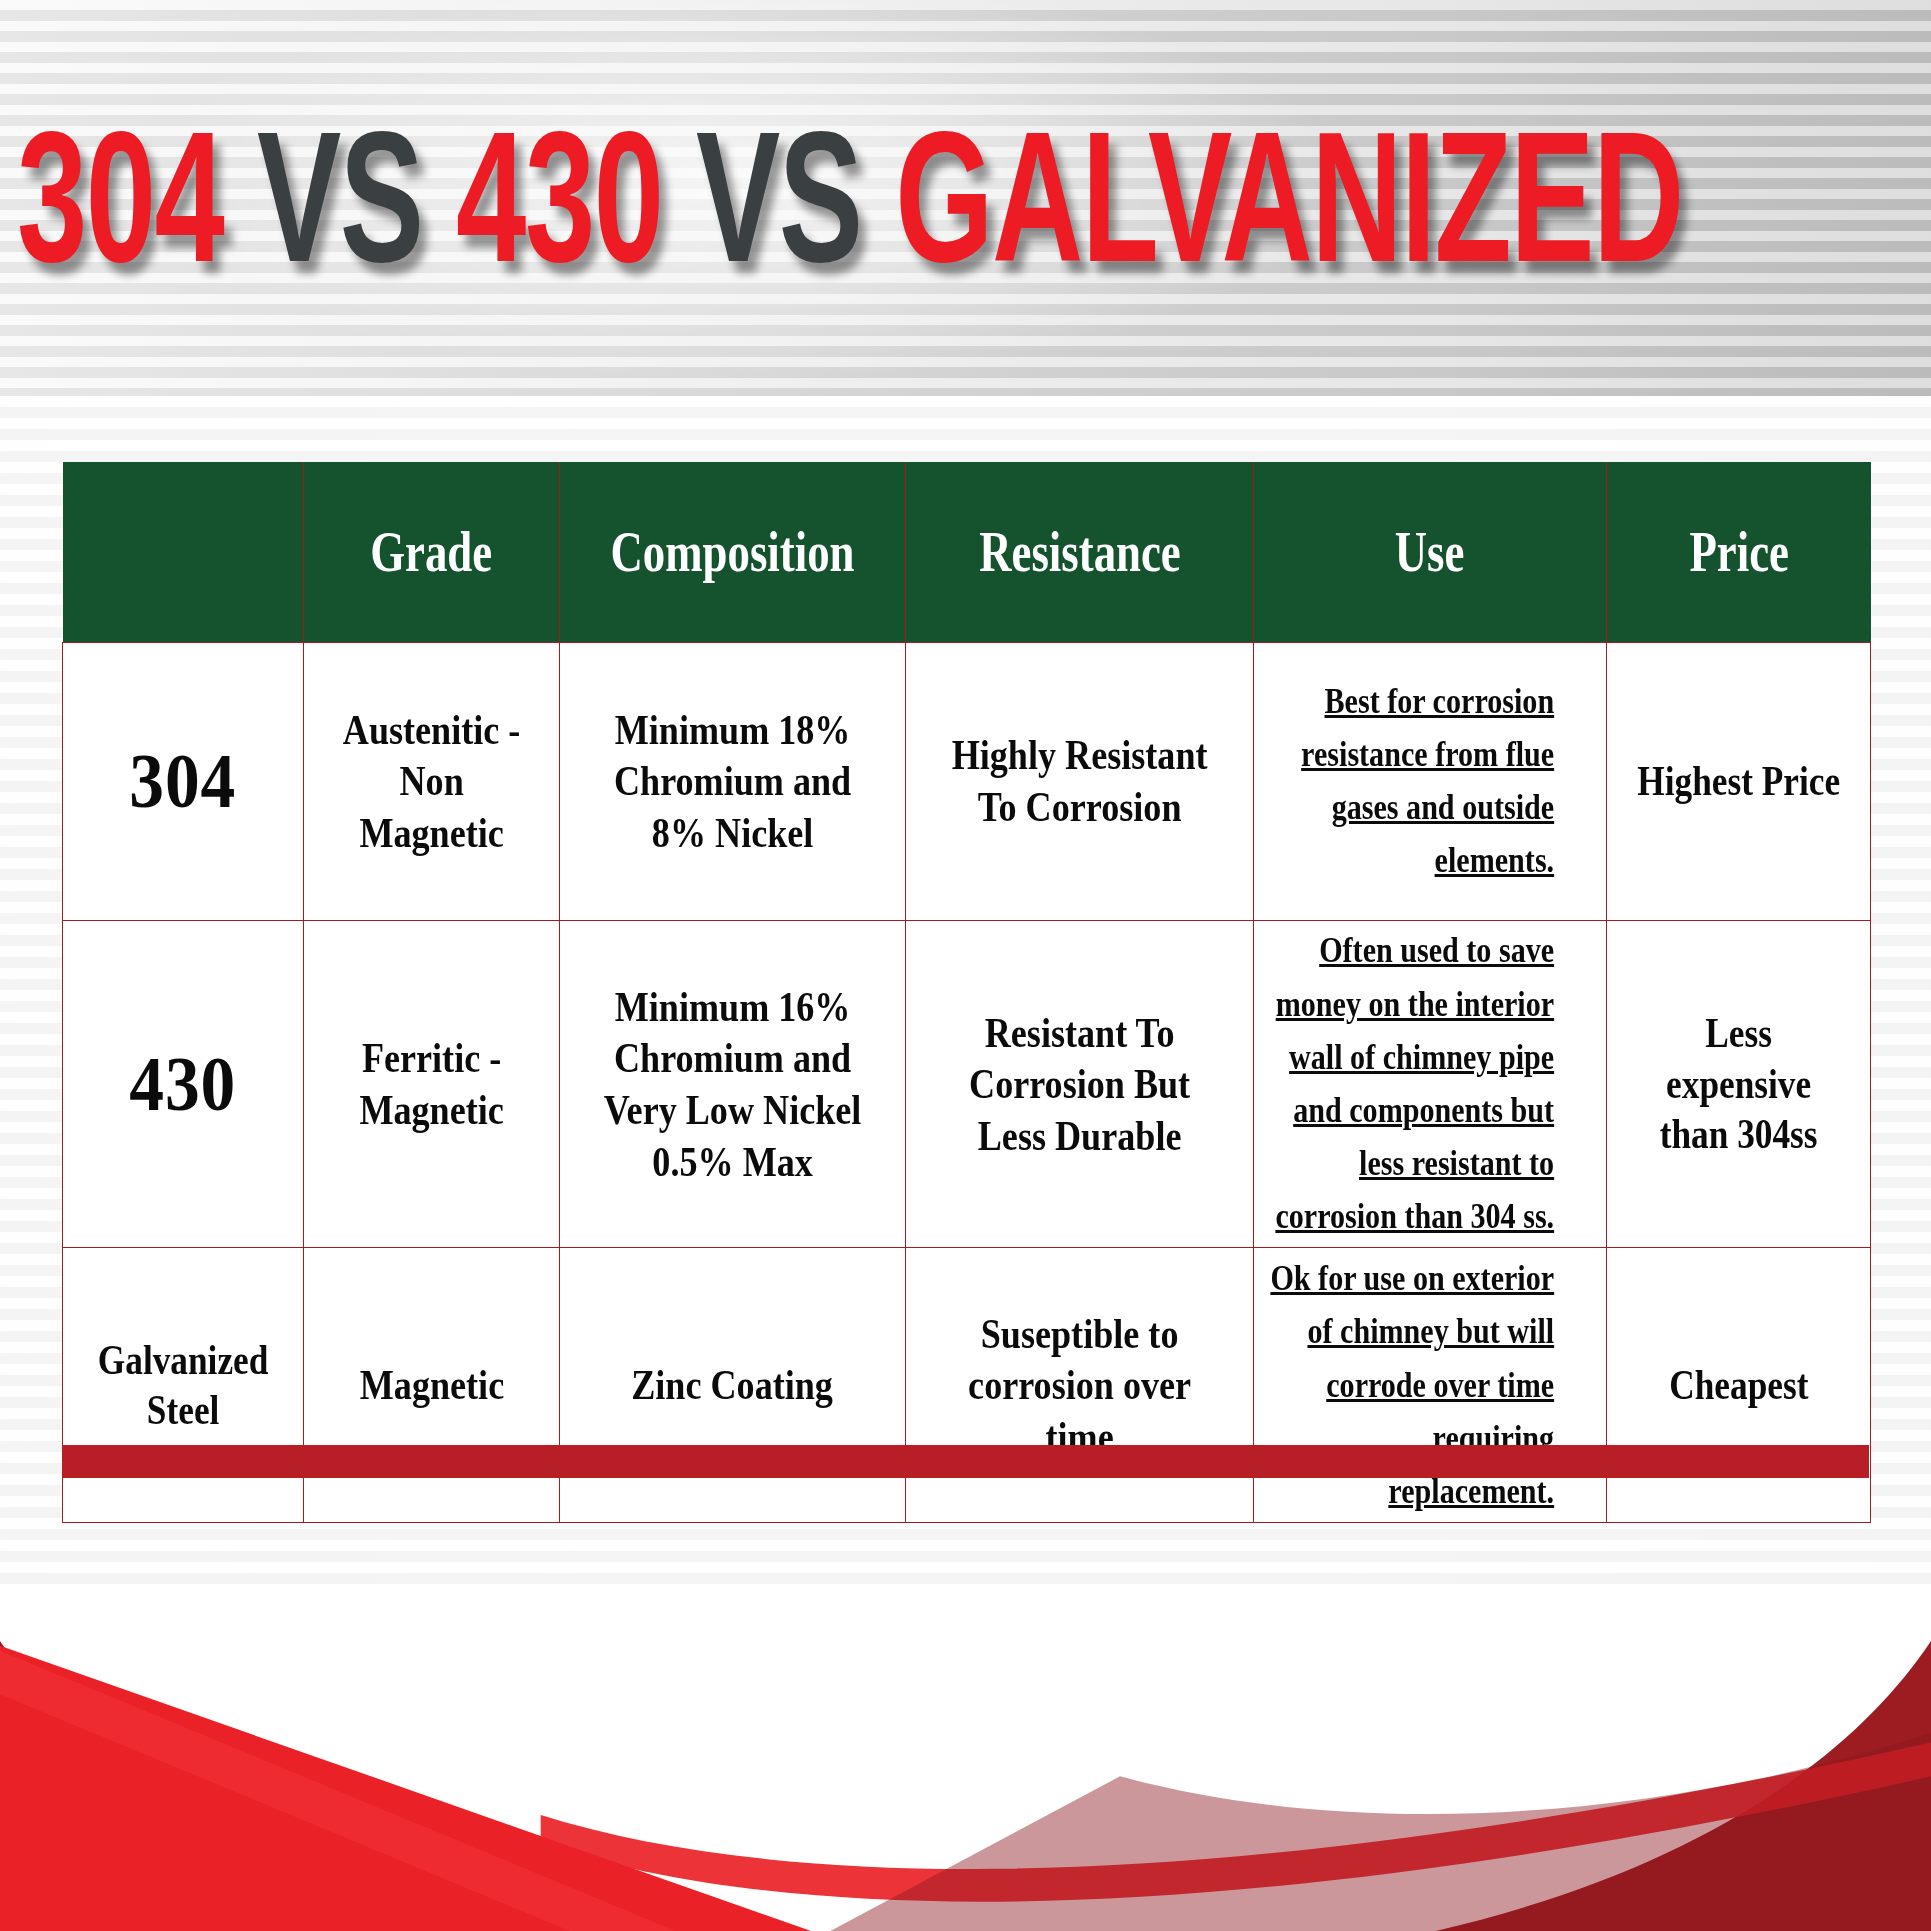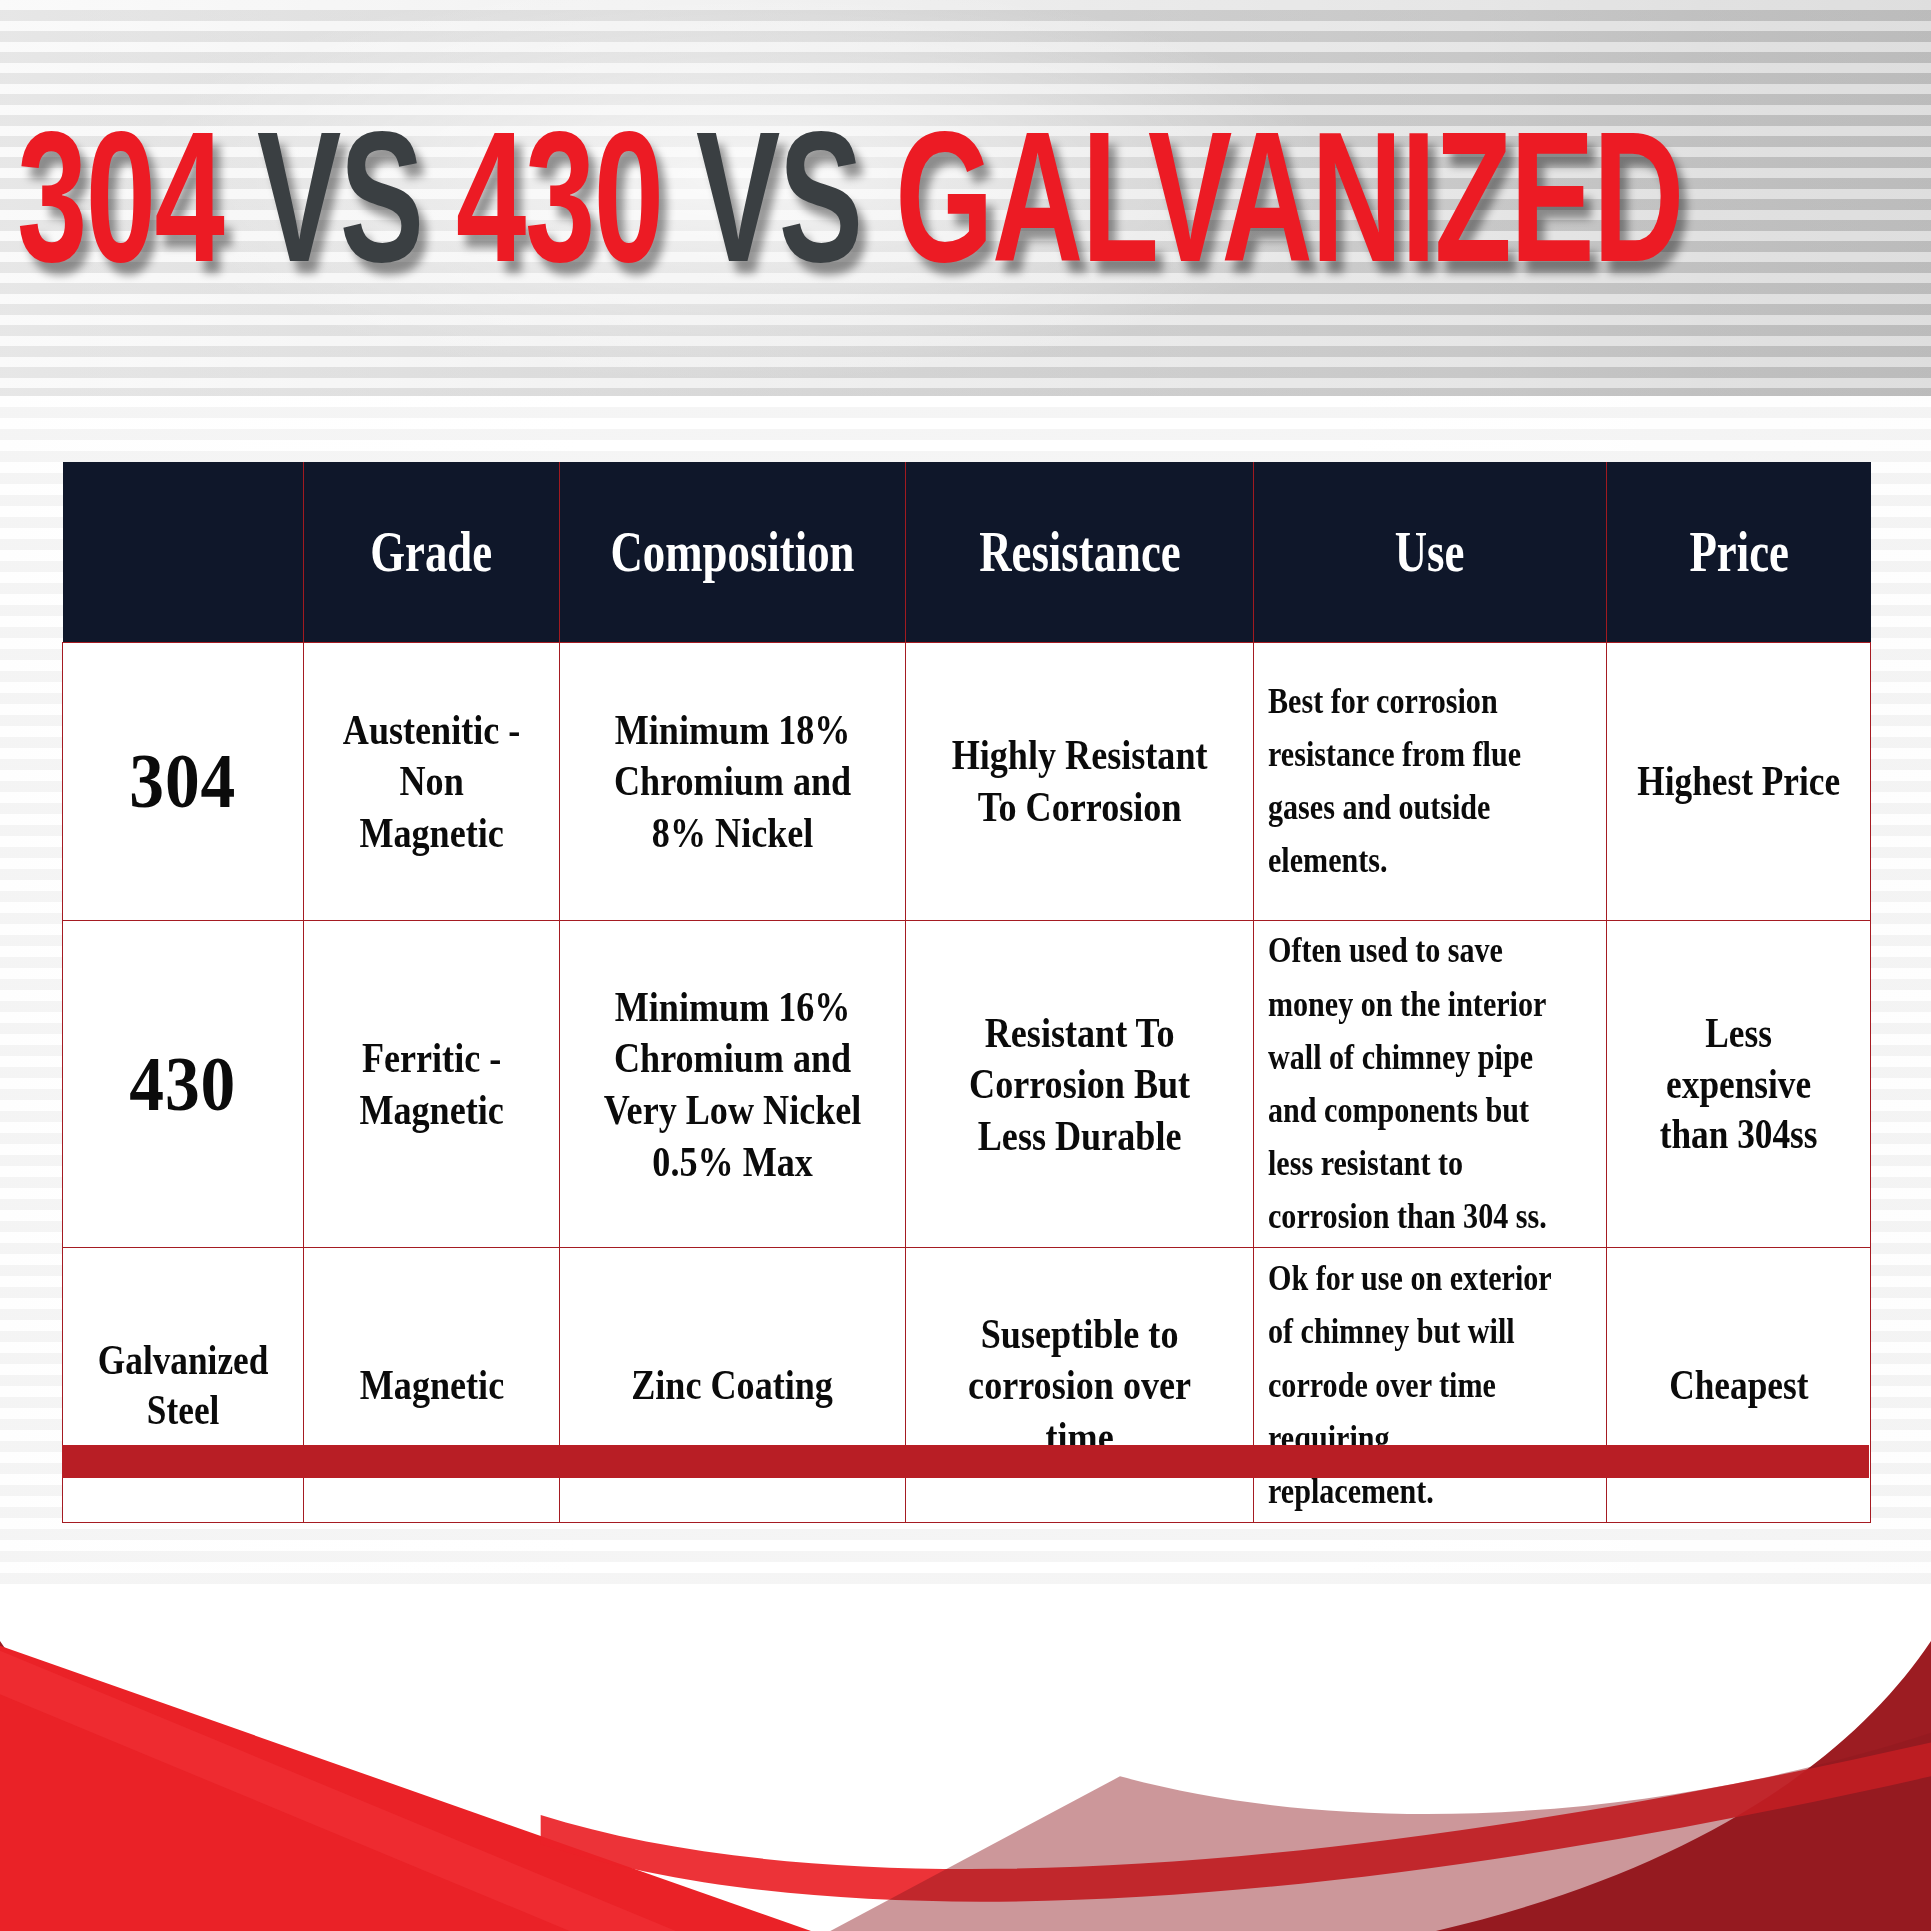--- a/index.html
+++ b/index.html
@@ -61,21 +61,21 @@
     width:1807px; border-collapse:collapse; table-layout:fixed;
   }
   table.cmp col.c0{ width:241px; }
   table.cmp col.c1{ width:256px; }
   table.cmp col.c2{ width:346px; }
   table.cmp col.c3{ width:348px; }
   table.cmp col.c4{ width:353px; }
   table.cmp col.c5{ width:264px; }
 
   thead th{
-    background:#0f172a;
+    background:#14532d;
     color:#ffffff;
     height:180px;
     font-size:56px;
     font-weight:bold;
     font-family:"Liberation Serif", serif;
     transform:none;
     border-right:1px solid #a11a20;
     vertical-align:middle;
     padding:0;
     letter-spacing:0px;
@@ -112,24 +112,25 @@
     transform:scaleX(0.88);
     letter-spacing:1px;
   }
   td.grade-txt .sq{ font-size:42px; }
   td.col-grade .sq,
   td.col-comp  .sq,
   td.col-res   .sq{ font-size:43px; }
   td.col-price .sq{ font-size:42px; }
 
   td.col-use{
-    text-align:left;
+    text-align:right;
     vertical-align:middle;
     padding-left:13.5px;
     padding-right:5.8px;
+    text-decoration:underline;
   }
   td.col-use .sq{
     font-size:35px;
     line-height:1.52;
     transform:scaleX(0.86);
     transform-origin:left center;
     display:block;
   }
 
   .bottom-bar{

